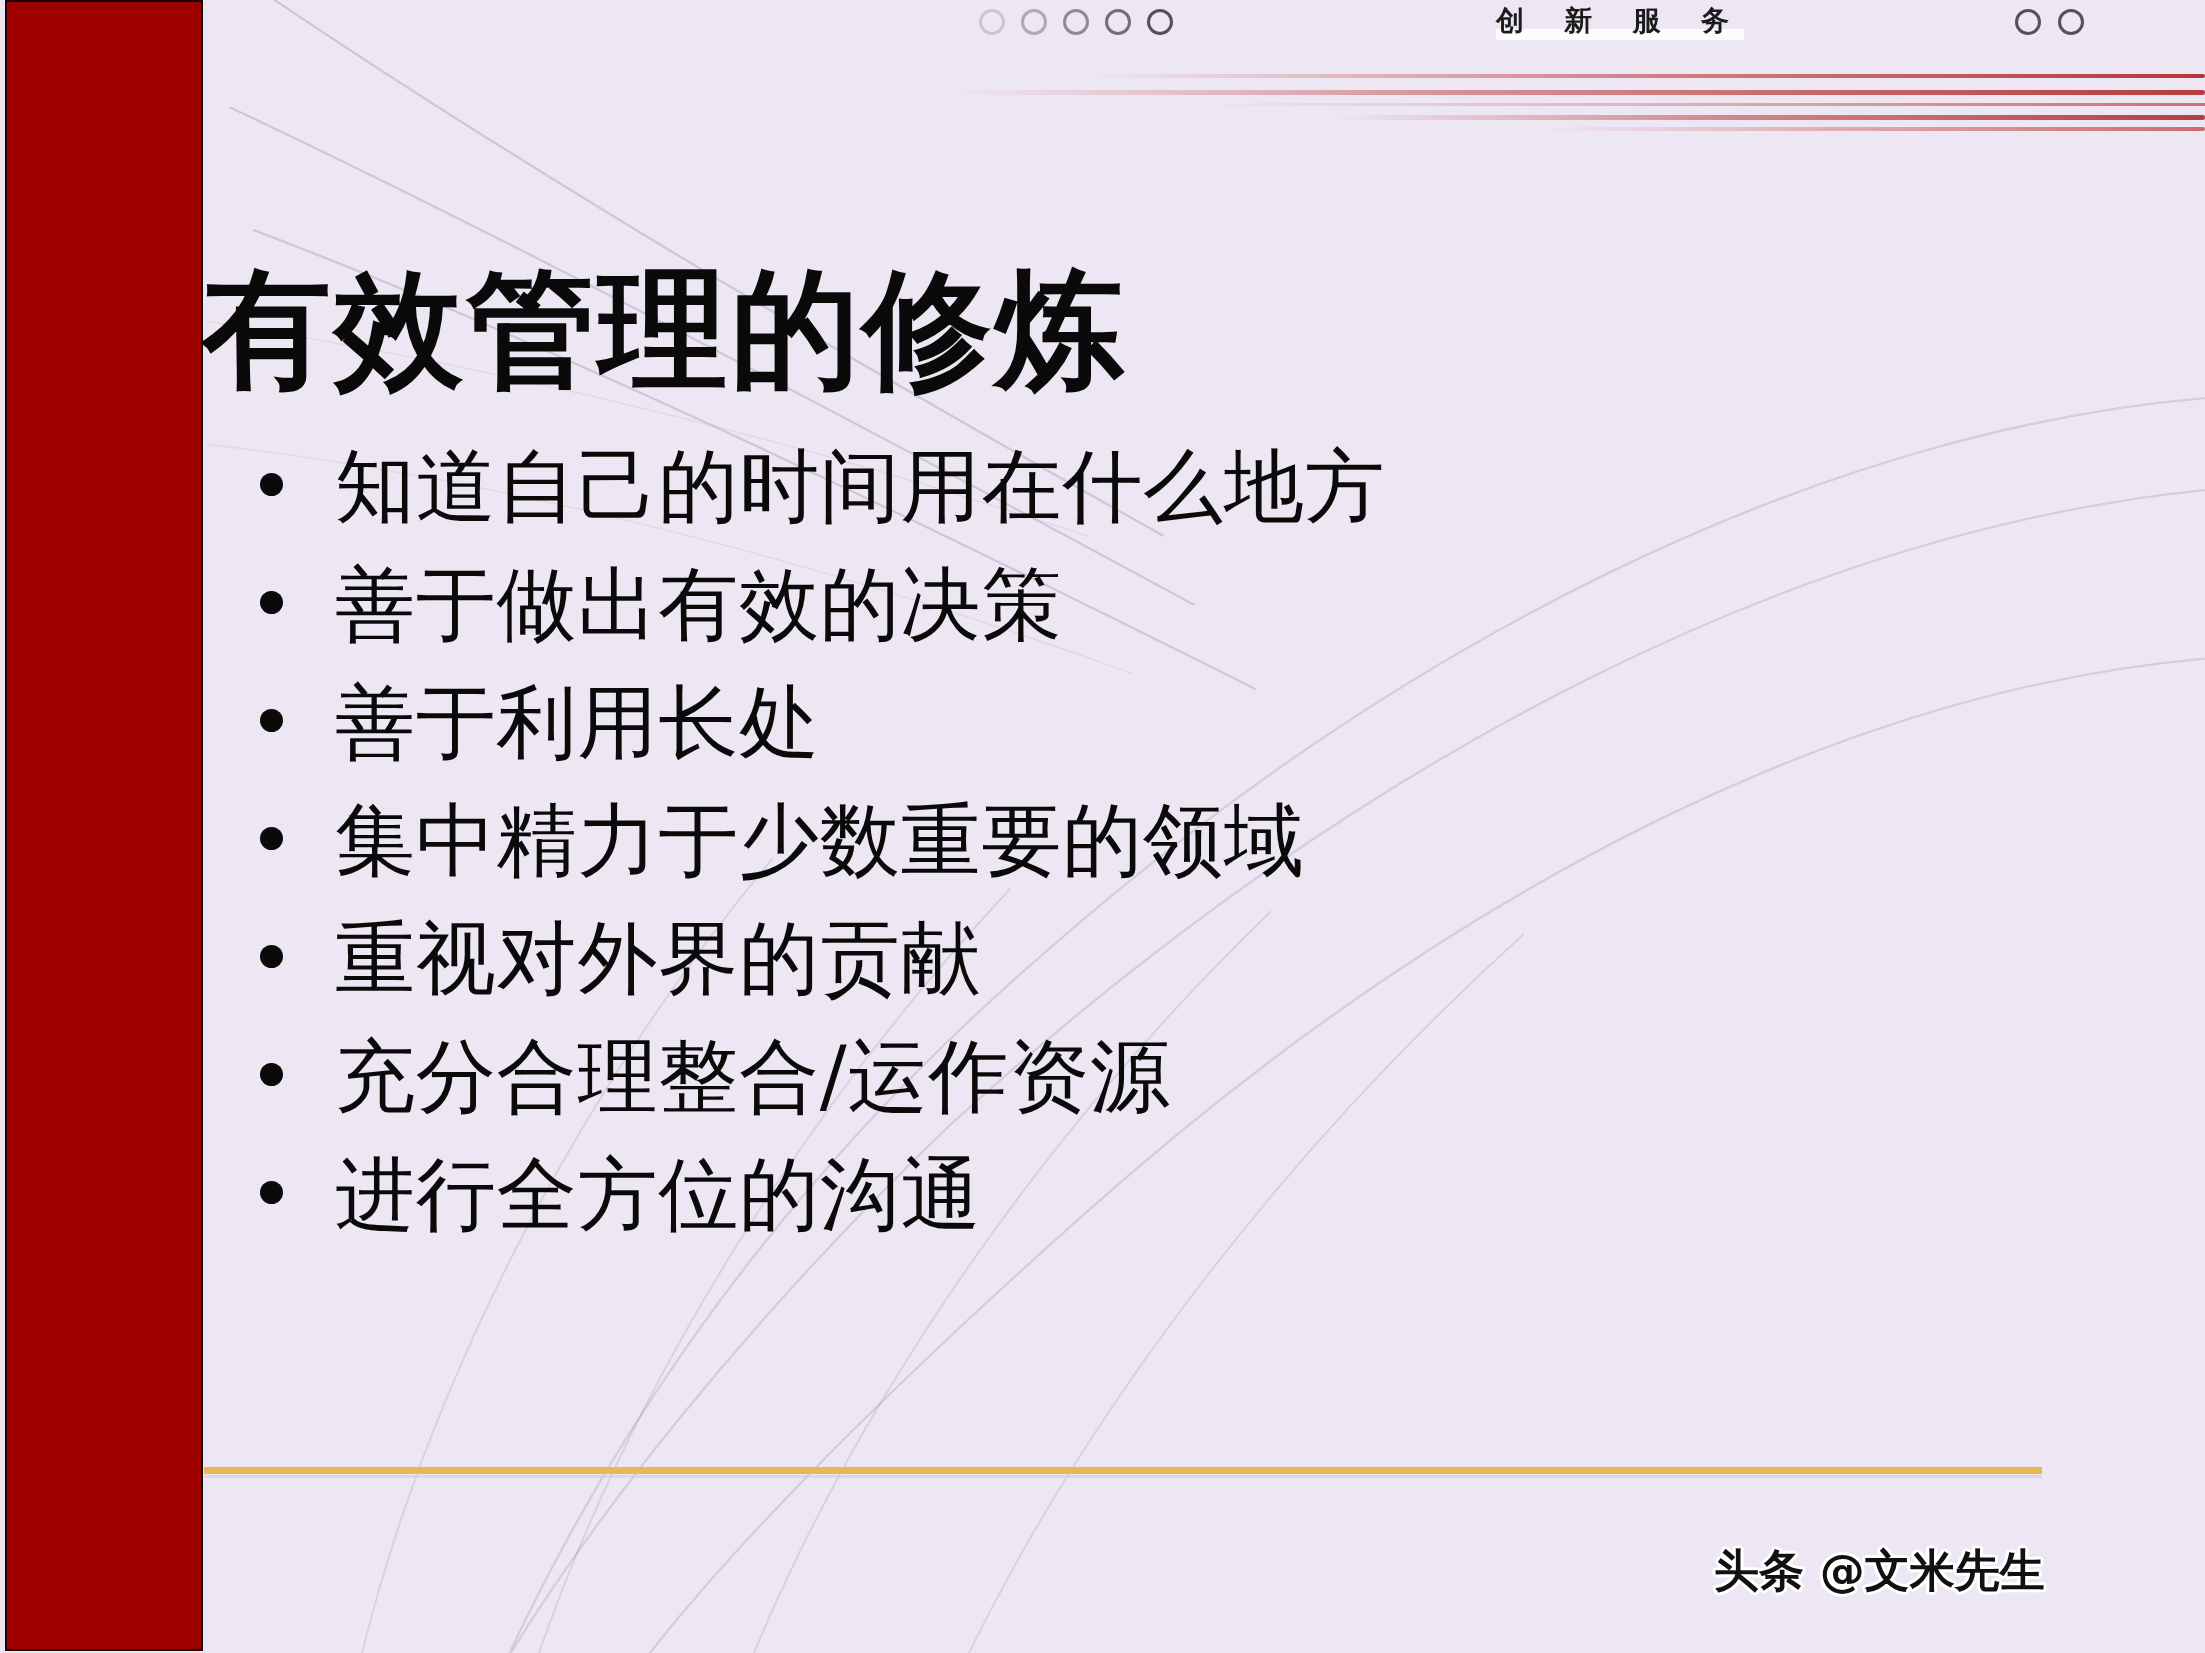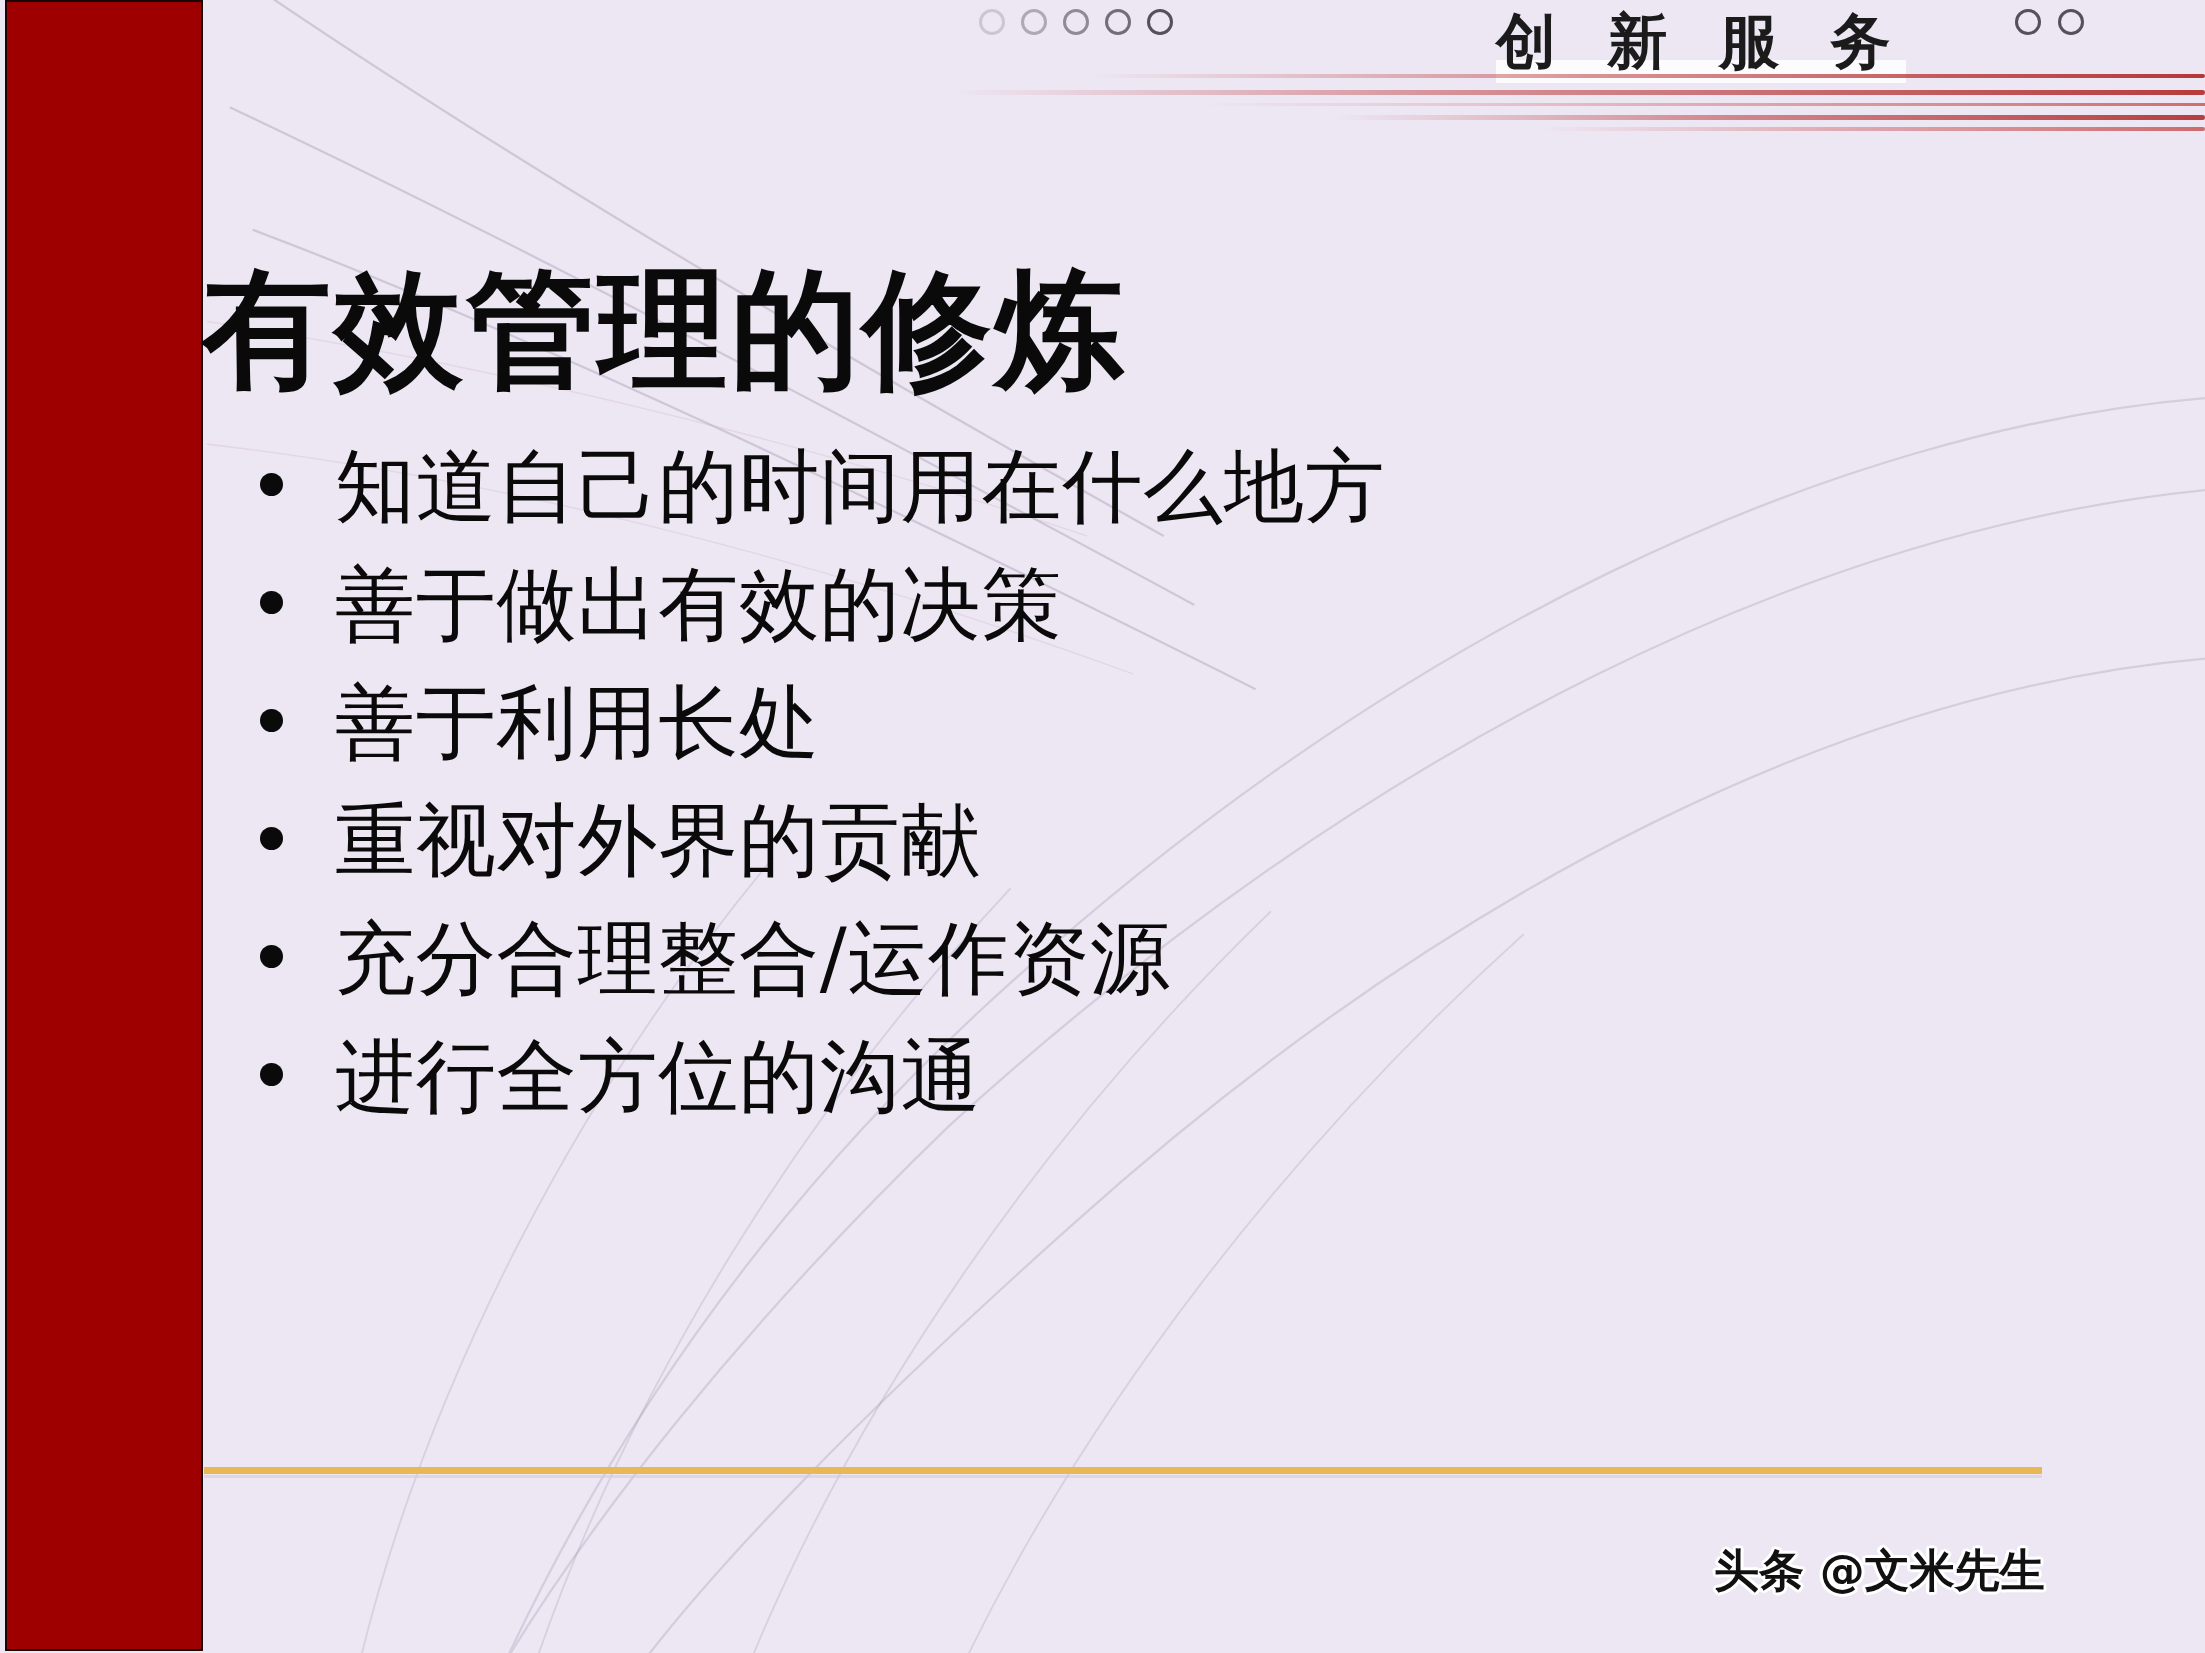--- a/index.html
+++ b/index.html
@@ -67,21 +67,21 @@
   .ring.o3 { opacity: 0.56; }
   .ring.o4 { opacity: 0.74; }
   .ring.o5 { opacity: 0.92; }
 
   .header-slogan {
     position: absolute;
     left: 1294px;
     top: 1.5px;
     font-family: "DejaVu Sans", "Liberation Sans", sans-serif;
     font-weight: bold;
-    font-size: 60px;
+    font-size: 28px;
     letter-spacing: 15.3px;
     color: #1b1b1b;
     white-space: nowrap;
     background: linear-gradient(to bottom, rgba(255,255,255,0) 72%, rgba(255,255,255,0.85) 72%, rgba(255,255,255,0.85) 100%);
   }
 
   
   .stripe {
     position: absolute;
     height: 3.8px;
@@ -239,20 +239,24 @@
     <div class="bullet-item">
       <span class="bullet-marker"></span>
       <span class="bullet-text">善于做出有效的决策</span>
     </div>
     <div class="bullet-item">
       <span class="bullet-marker"></span>
       <span class="bullet-text">善于利用长处</span>
     </div>
     <div class="bullet-item">
       <span class="bullet-marker"></span>
+      <span class="bullet-text">集中精力于少数重要的领域</span>
+    </div>
+    <div class="bullet-item">
+      <span class="bullet-marker"></span>
       <span class="bullet-text">重视对外界的贡献</span>
     </div>
     <div class="bullet-item">
       <span class="bullet-marker"></span>
       <span class="bullet-text">充分合理整合/运作资源</span>
     </div>
     <div class="bullet-item">
       <span class="bullet-marker"></span>
       <span class="bullet-text">进行全方位的沟通</span>
     </div>

